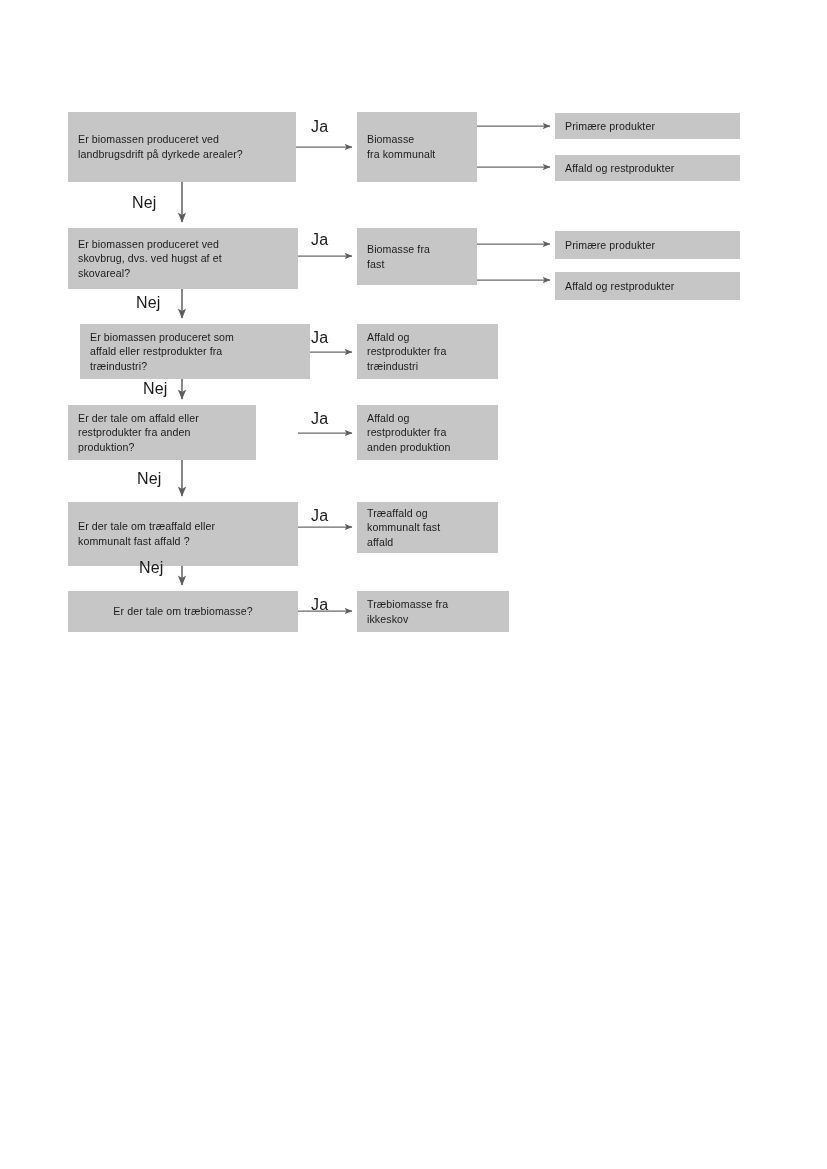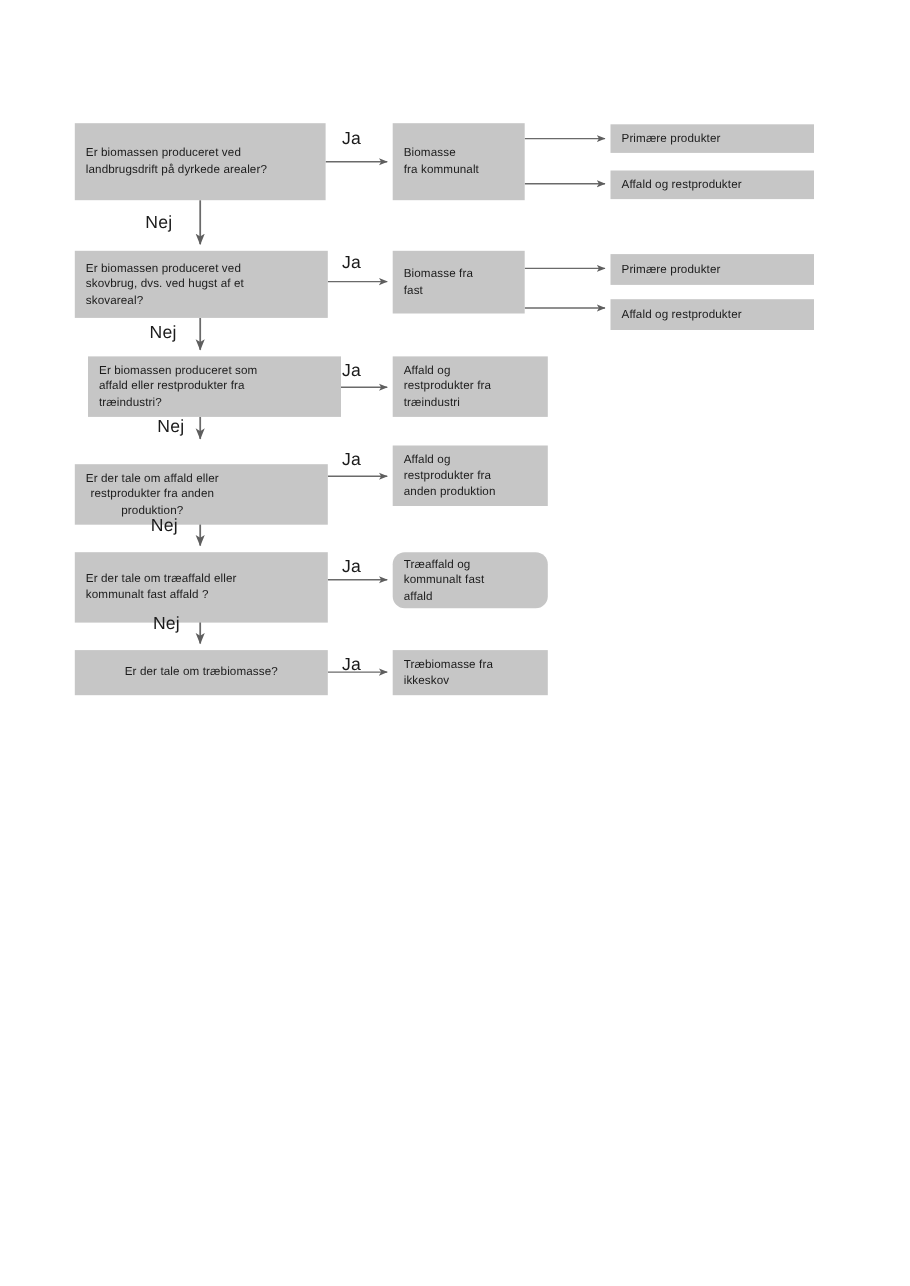--- a/index.html
+++ b/index.html
@@ -107,21 +107,21 @@
   <div class="node" style="left: 68px; top: 228px; width: 230px; height: 61px;">
     <span class="node-text">Er biomassen produceret ved
 skovbrug, dvs. ved hugst af et
 skovareal?</span>
   </div>
   <div class="node" style="left: 68px; top: 324px; width: 230px; height: 55px; margin-left: 12px;">
     <span class="node-text">Er biomassen produceret som
 affald eller restprodukter fra
 træindustri?</span>
   </div>
-  <div class="node" style="left: 68px; top: 422px; width: 230px; height: 55px; text-align: center;">
+  <div class="node" style="left: 68px; top: 405px; width: 188px; height: 55px;">
     <span class="node-text">Er der tale om affald eller
 restprodukter fra anden
 produktion?</span>
   </div>
   <div class="node" style="left: 68px; top: 502px; width: 230px; height: 64px;">
     <span class="node-text">Er der tale om træaffald eller
 kommunalt fast affald ?</span>
   </div>
   <div class="node" style="left: 68px; top: 591px; width: 230px; height: 41px; justify-content: center;">
     <span class="node-text">Er der tale om træbiomasse?</span>
@@ -138,26 +138,26 @@
   <div class="node" style="left: 357px; top: 324px; width: 141px; height: 55px;">
     <span class="node-text">Affald og
 restprodukter fra
 træindustri</span>
   </div>
   <div class="node" style="left: 357px; top: 405px; width: 141px; height: 55px;">
     <span class="node-text">Affald og
 restprodukter  fra
 anden produktion</span>
   </div>
-  <div class="node" style="left: 357px; top: 502px; width: 141px; height: 51px; border-radius: 11px;">
+  <div class="node" style="left: 357px; top: 502px; width: 141px; height: 51px;">
     <span class="node-text">Træaffald og
 kommunalt fast
 affald</span>
   </div>
-  <div class="node" style="left: 357px; top: 591px; width: 141px; height: 41px;">
+  <div class="node" style="left: 357px; top: 591px; width: 152px; height: 41px;">
     <span class="node-text">Træbiomasse fra
 ikkeskov</span>
   </div>
 
   <div class="node center-label" style="left: 555px; top: 113px; width: 185px; height: 26px;">
     <span class="node-text">Primære produkter</span>
   </div>
   <div class="node center-label" style="left: 555px; top: 155px; width: 185px; height: 26px;">
     <span class="node-text">Affald og restprodukter</span>
   </div>

